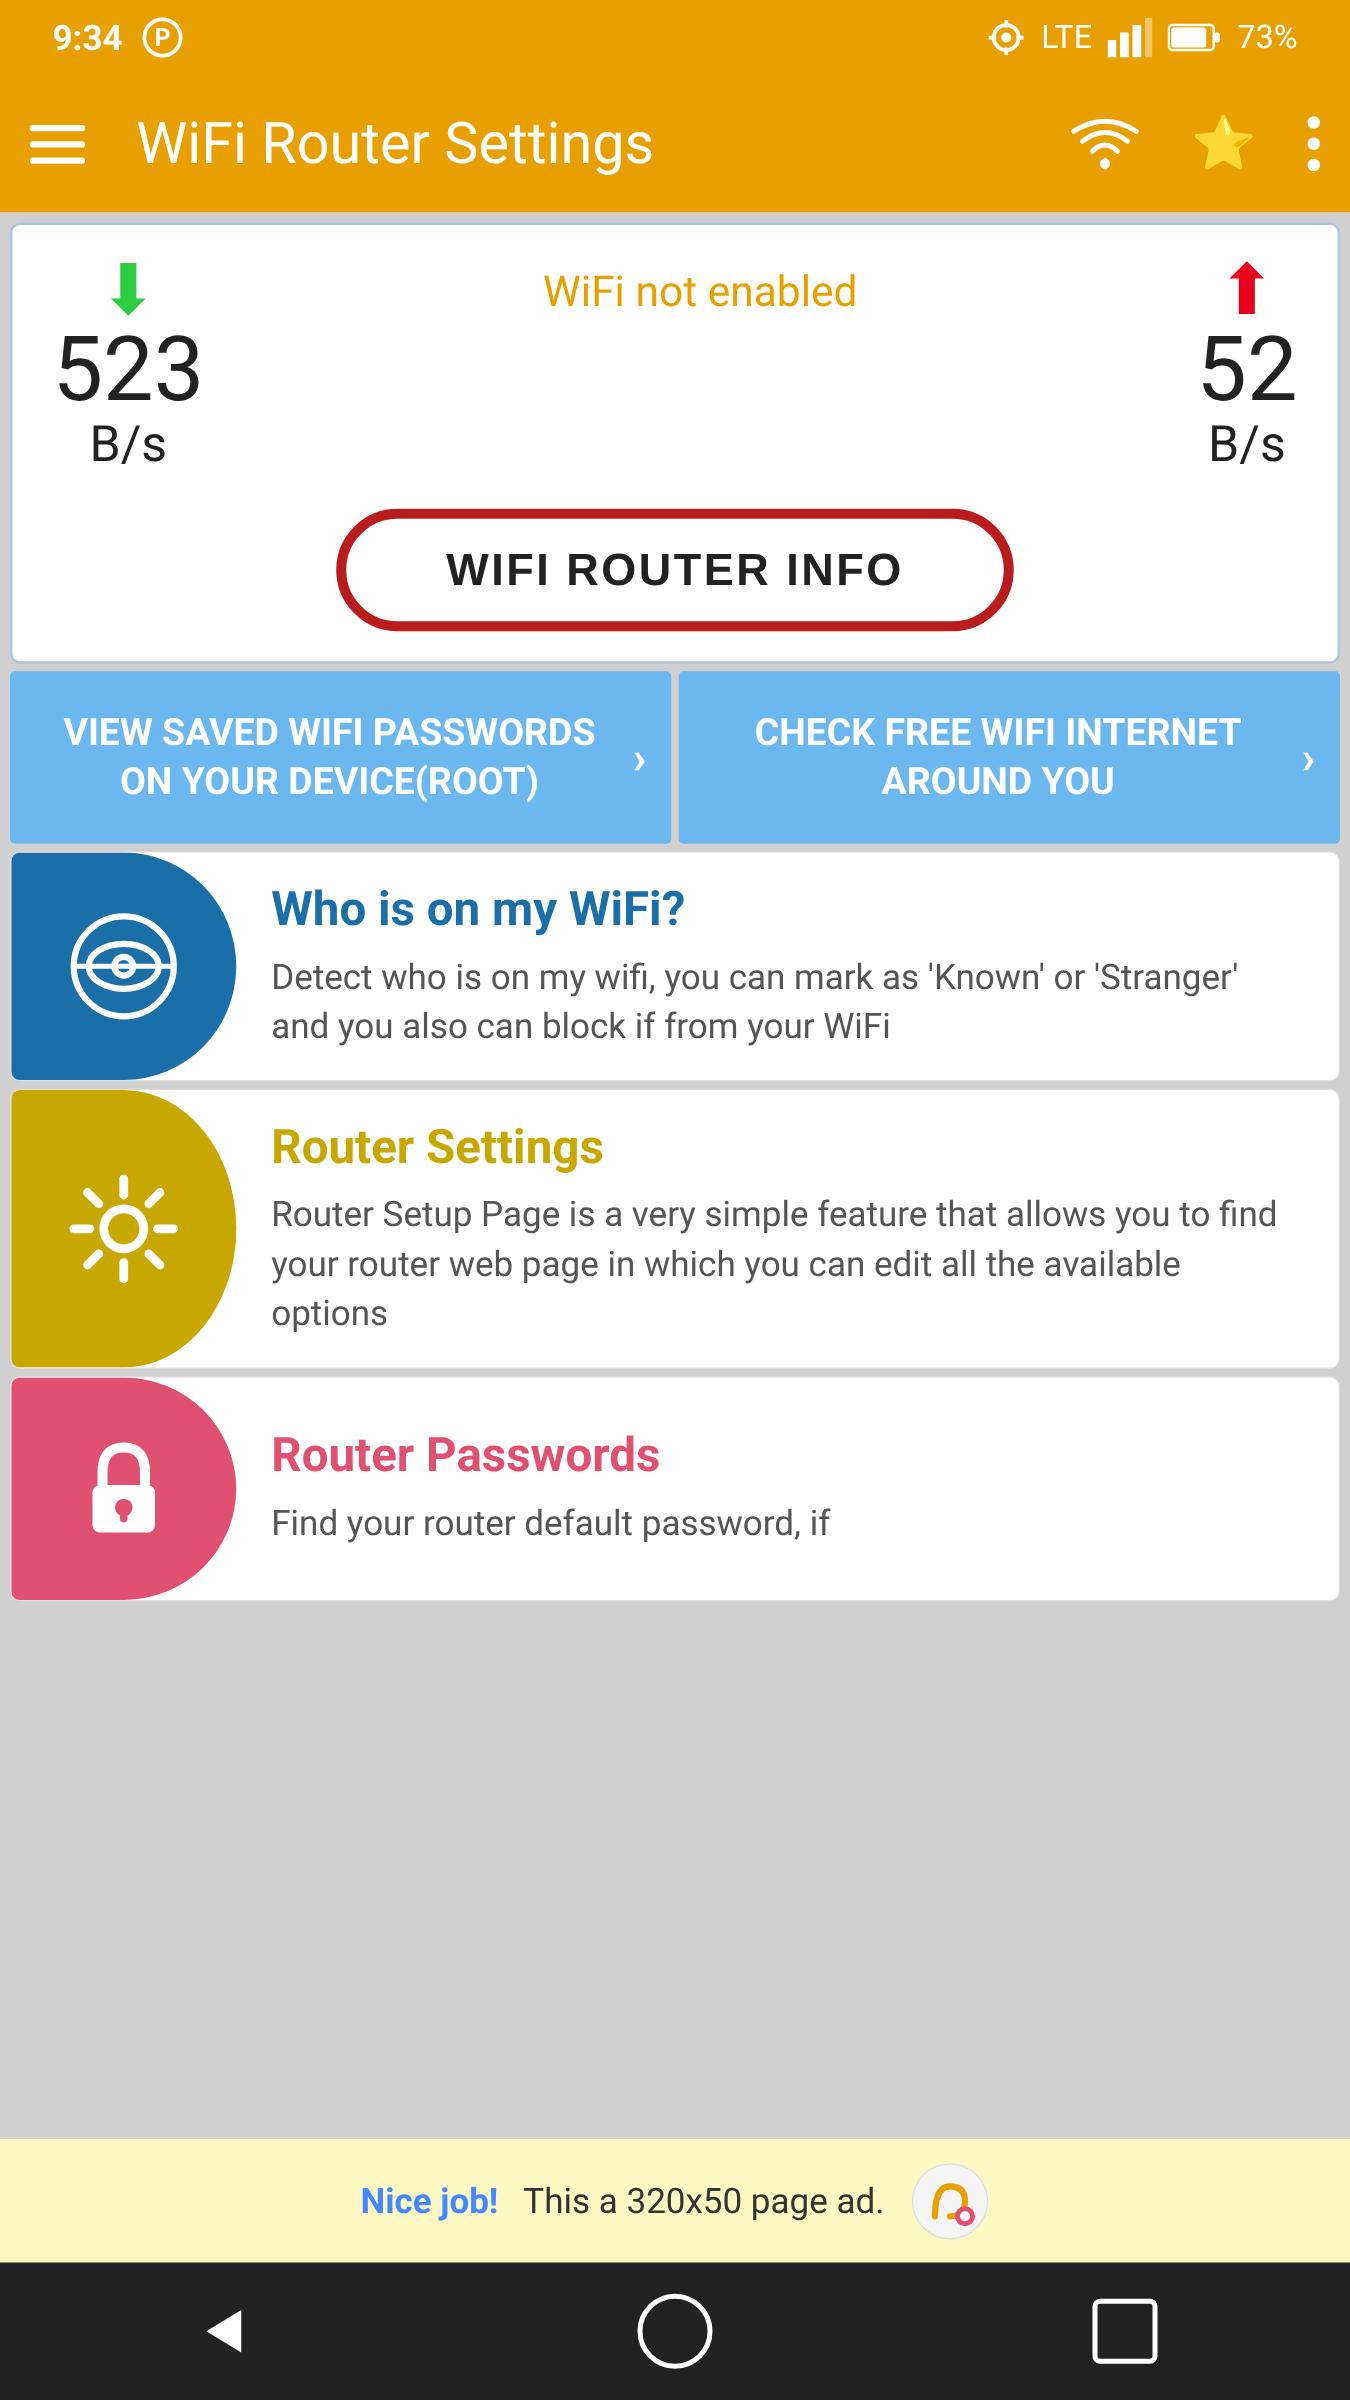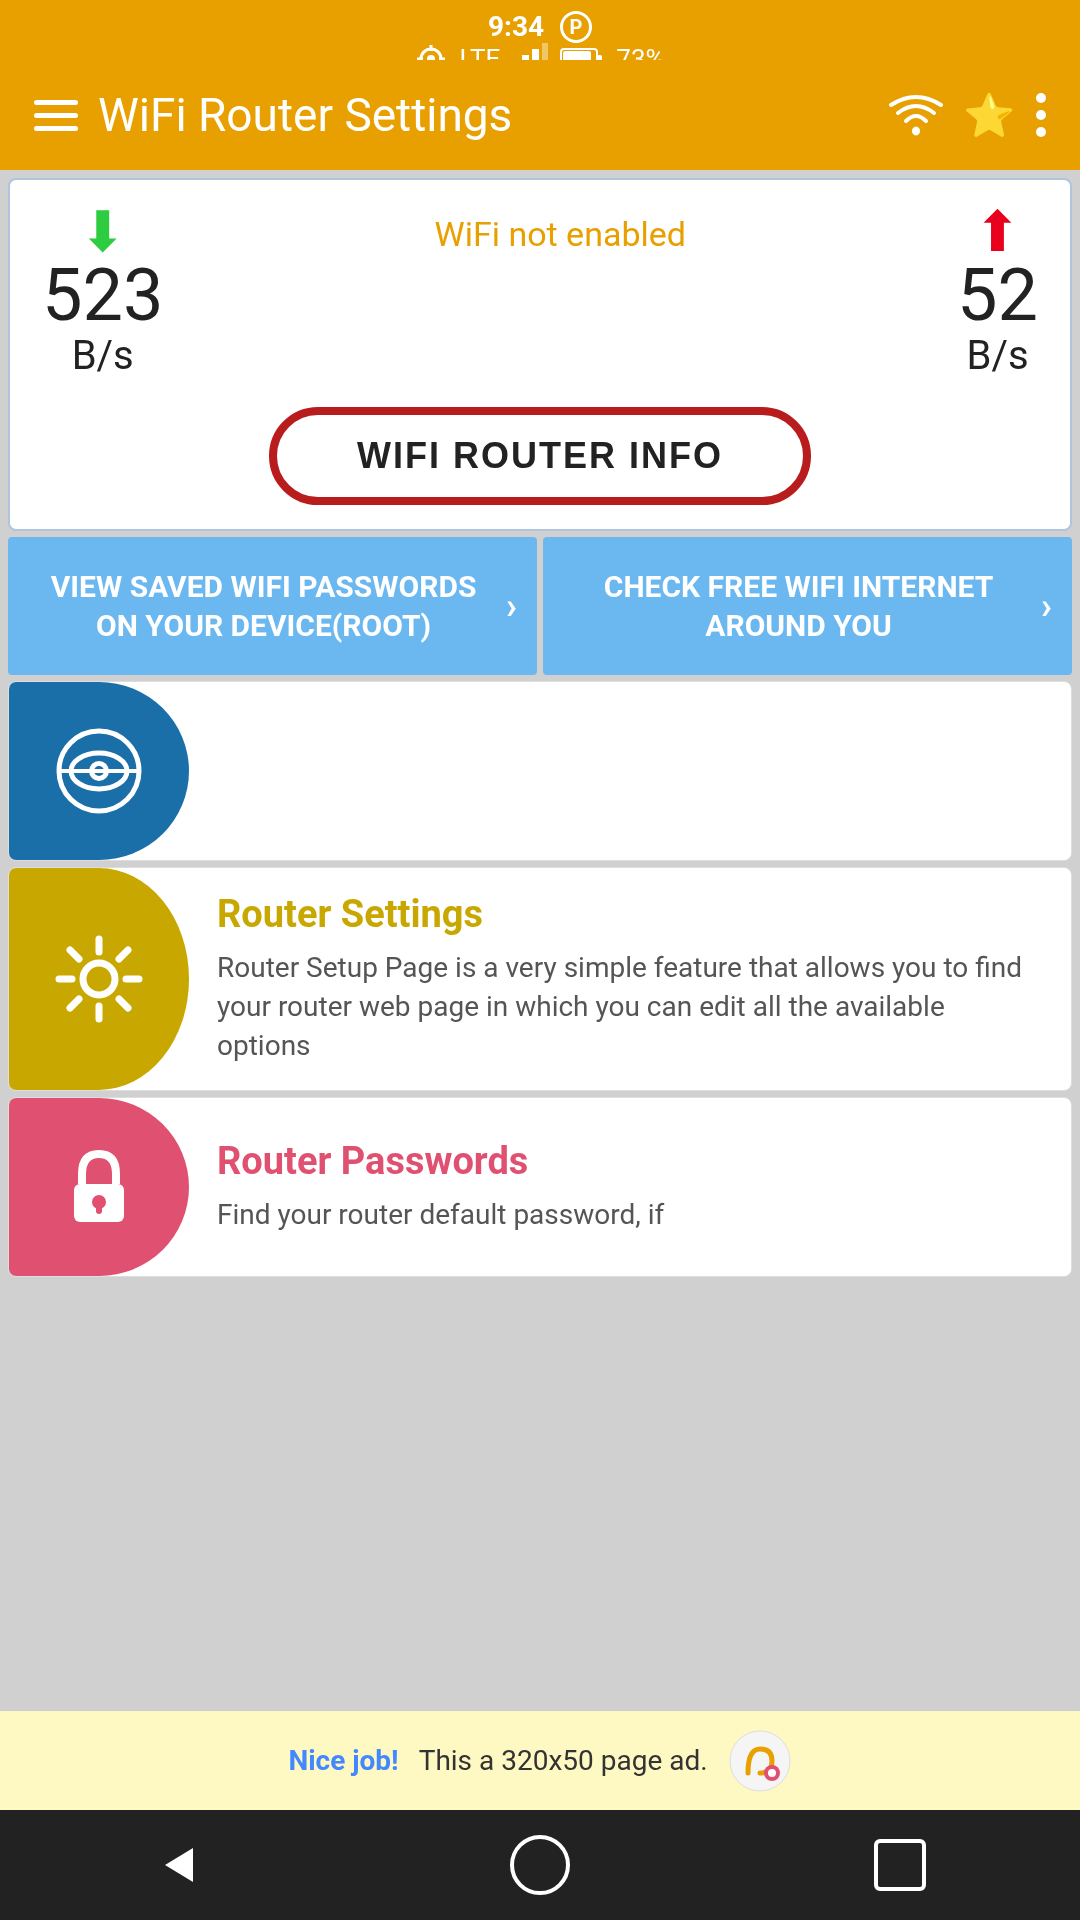--- a/index.html
+++ b/index.html
@@ -14,21 +14,20 @@
     }
 
     
     .status-bar {
       background: #e8a000;
       display: flex;
       justify-content: space-between;
       align-items: center;
       padding: 10px 42px;
       height: 60px;
-      flex-direction: column;
     }
     .status-left {
       display: flex;
       align-items: center;
       gap: 16px;
       color: white;
       font-size: 28px;
       font-weight: bold;
     }
     .status-right {
@@ -48,23 +47,23 @@
       justify-content: center;
       font-size: 20px;
       font-weight: bold;
     }
 
     
     .app-bar {
       background: #e8a000;
       display: flex;
       align-items: center;
-      padding: 0 34px;
+      padding: 0 24px;
       height: 110px;
-      gap: 20px;
+      gap: 41px;
     }
     .app-bar-title {
       color: white;
       font-size: 46px;
       font-weight: 400;
       flex: 1;
     }
     .hamburger-icon {
       display: flex;
       flex-direction: column;
@@ -376,20 +375,24 @@
 
   <div class="feature-card">
     <div class="feature-icon-area blue">
       <svg class="icon-svg" viewBox="0 0 90 90" fill="none">
         <circle cx="45" cy="45" r="40" stroke="white" stroke-width="5" fill="none"></circle>
         <ellipse cx="45" cy="45" rx="28" ry="18" stroke="white" stroke-width="5" fill="none"></ellipse>
         <circle cx="45" cy="45" r="10" fill="white"></circle>
         <circle cx="45" cy="45" r="5" fill="#1a6fa8"></circle>
         <line x1="5" y1="45" x2="85" y2="45" stroke="white" stroke-width="4"></line>
       </svg>
+    </div>
+    <div class="feature-text-area">
+      <span class="feature-title blue">Who is on my WiFi?</span>
+      <span class="feature-desc">Detect who is on my wifi, you can mark as 'Known' or 'Stranger' and you also can block if from your WiFi</span>
     </div>
   </div>
 
   <div class="feature-card">
     <div class="feature-icon-area yellow">
       <svg class="icon-svg" viewBox="0 0 90 90" fill="none">
         <circle cx="45" cy="45" r="16" stroke="white" stroke-width="7" fill="none"></circle>
         <g stroke="white" stroke-width="7" stroke-linecap="round">
           <line x1="45" y1="5" x2="45" y2="18"></line>
           <line x1="45" y1="72" x2="45" y2="85"></line>

